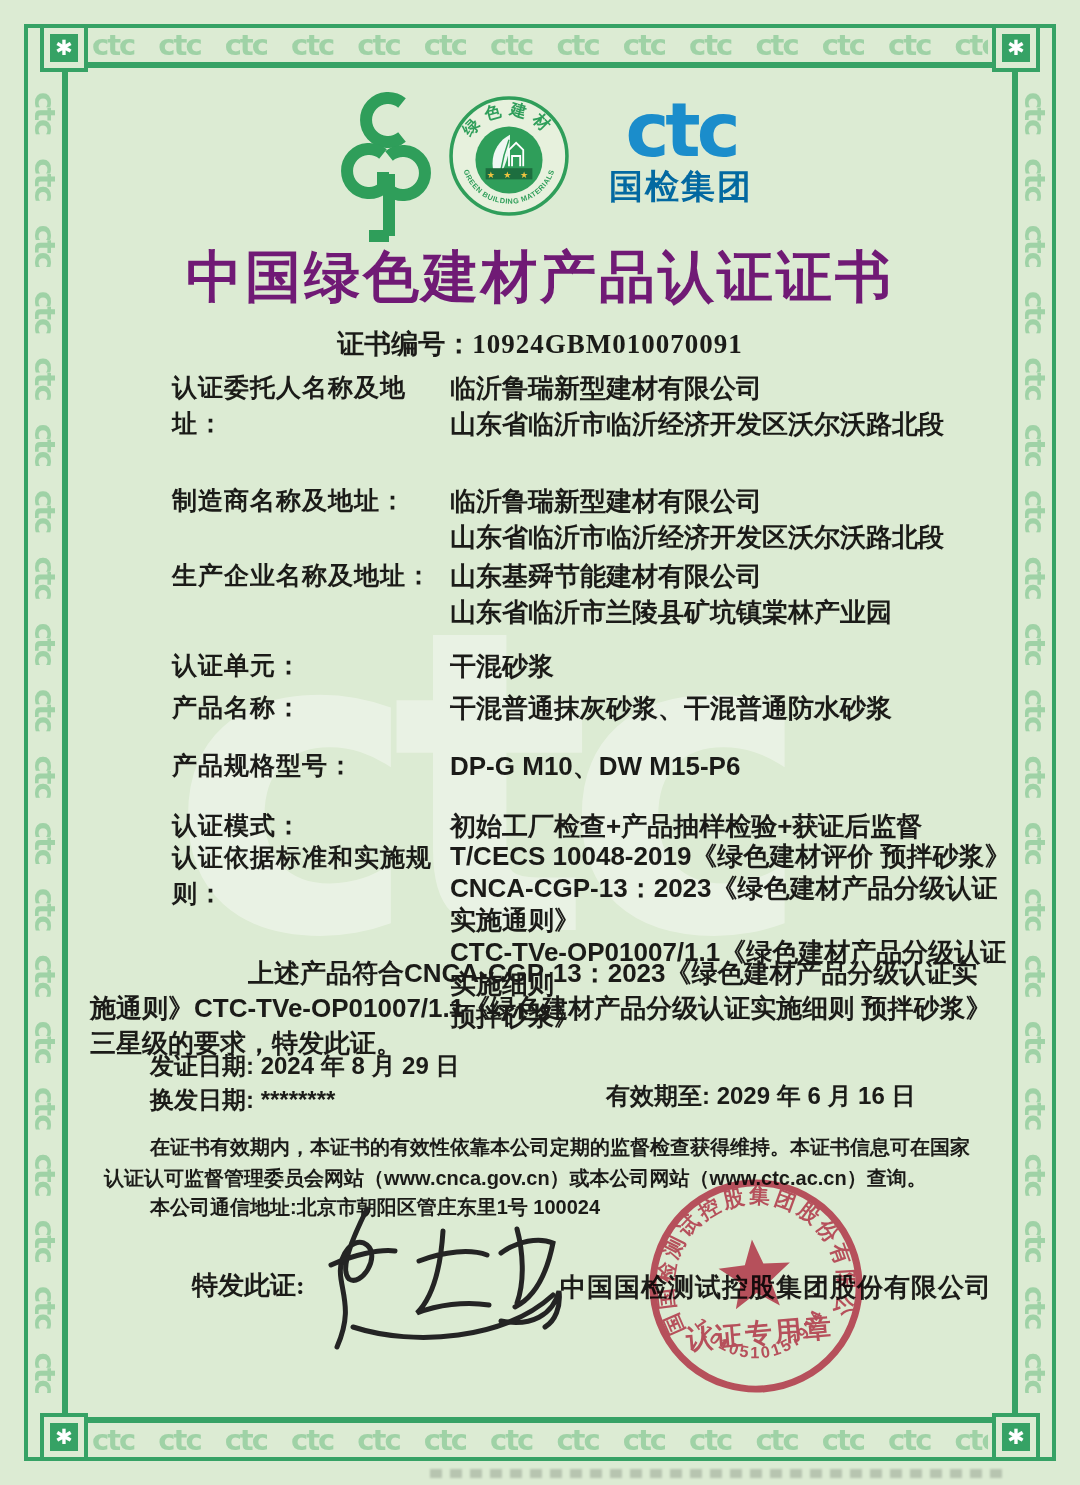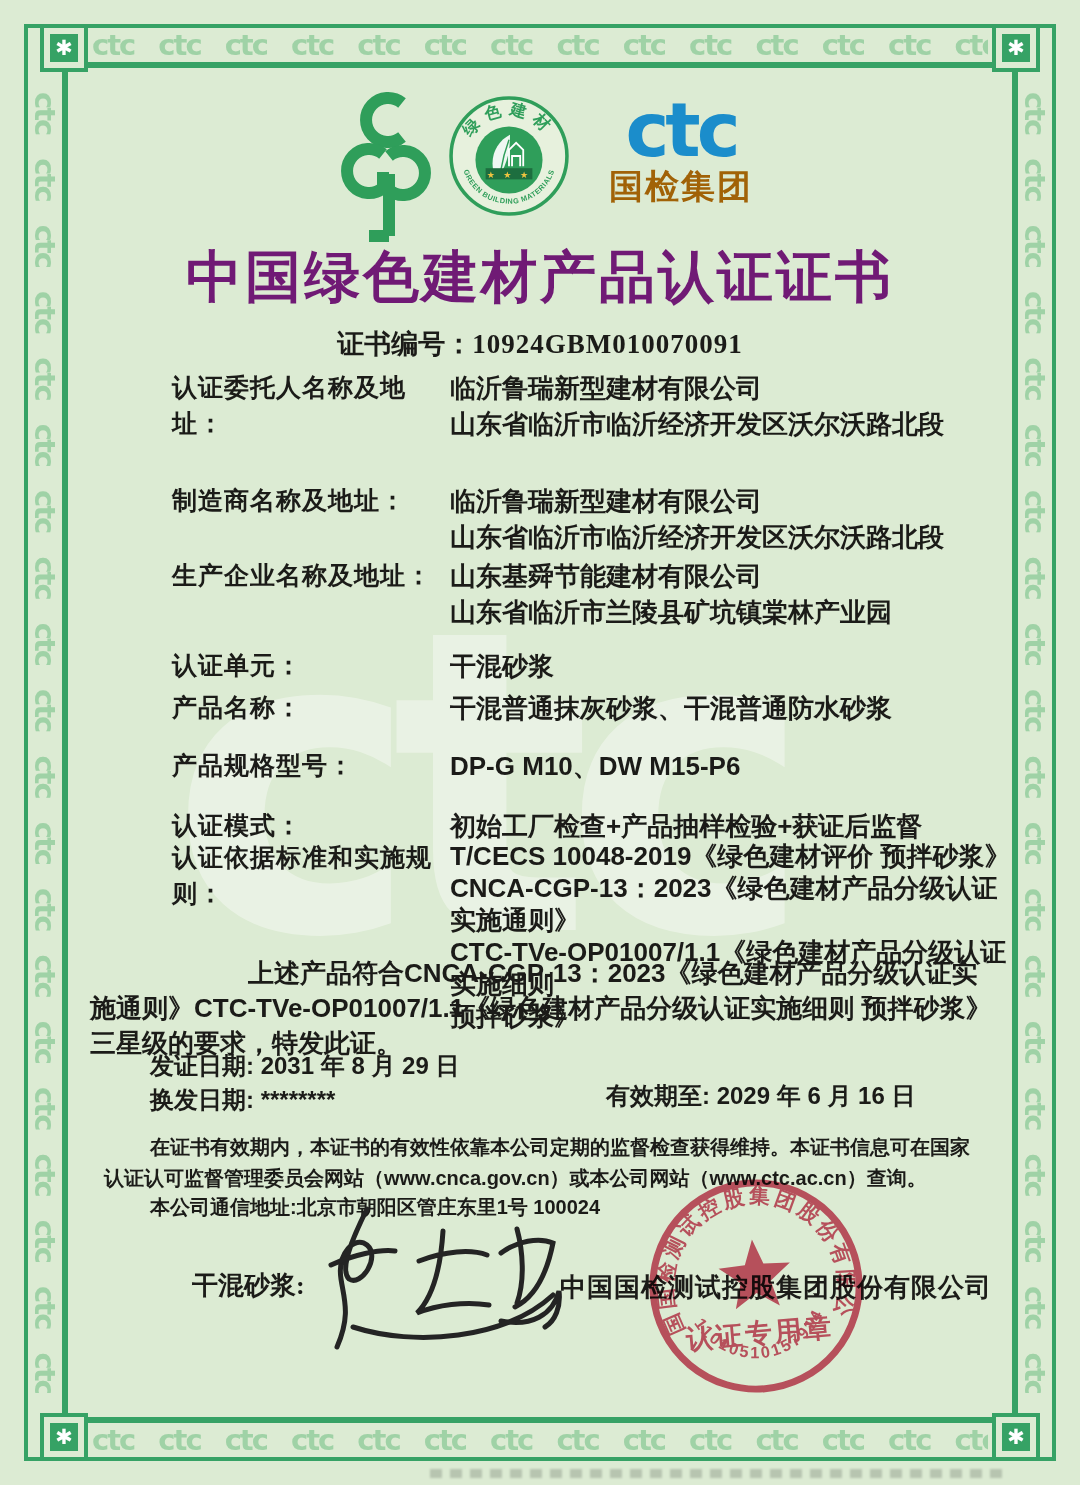--- a/index.html
+++ b/index.html
@@ -40,21 +40,21 @@
   
   .gp-logo{position:absolute;left:334px;top:88px;width:104px;height:155px;z-index:1;}
   .badge{position:absolute;left:448px;top:95px;width:122px;height:122px;z-index:1;}
   .ctc-logo{position:absolute;left:596px;top:96px;width:170px;text-align:center;z-index:1;}
   .ctc-text{
     font-family:"DejaVu Sans","Liberation Sans",sans-serif;font-weight:bold;
     font-size:74px;line-height:68px;letter-spacing:-4px;color:#1b8dcb;
   }
   .ctc-sub{
     font-family:"DejaVu Sans","Liberation Sans",sans-serif;font-weight:bold;
-    font-size:34px;line-height:40px;letter-spacing:2px;color:#a16207;margin-top:2px;
+    font-size:34px;line-height:40px;letter-spacing:2px;color:#0369a1;margin-top:2px;
   }
   
   .title{
     position:absolute;top:240px;left:0;width:100%;margin:0;text-align:center;z-index:1;
     font-size:56px;font-weight:900;letter-spacing:3px;color:#701a75;
   }
   .cert-no{
     position:absolute;top:326px;left:0;width:100%;text-align:center;z-index:1;
     font-size:27px;font-weight:bold;
   }
@@ -222,35 +222,35 @@
           <div class="vline">CTC-TVe-OP01007/1.1《绿色建材产品分级认证实施细则</div>
           <div class="vline">预拌砂浆》</div>
         </div>
       </div>
     </div>
 
   <p class="statement">上述产品符合CNCA-CGP-13：2023《绿色建材产品分级认证实施通则》CTC-TVe-OP01007/1.1《绿色建材产品分级认证实施细则 预拌砂浆》三星级的要求，特发此证。</p>
 
   <div class="date-row d-issue">
     <span>发证日期:</span>
-    <span>2031 年 8 月 29 日</span>
+    <span>2024 年 8 月 29 日</span>
   </div>
   <div class="date-row d-reissue">
     <span>换发日期:</span>
     <span>********</span>
   </div>
   <div class="date-row d-valid">
     <span>有效期至:</span>
     <span>2029 年 6 月 16 日</span>
   </div>
 
   <p class="notice n1">在证书有效期内，本证书的有效性依靠本公司定期的监督检查获得维持。本证书信息可在国家认证认可监督管理委员会网站（www.cnca.gov.cn）或本公司网站（www.ctc.ac.cn）查询。</p>
   <p class="notice n2">本公司通信地址:北京市朝阳区管庄东里1号  100024</p>
 
-  <div class="signer-label">干混砂浆:</div>
+  <div class="signer-label">特发此证:</div>
   <svg class="signature" viewBox="0 0 285 165">
     <g fill="none" stroke="#242424" stroke-width="5" stroke-linecap="round">
       <path d="M 72,14 C 58,42 44,74 54,84 C 66,92 86,62 72,50 C 60,40 42,58 46,84 C 49,104 56,120 42,152"></path>
       <path d="M 36,70 C 58,60 84,54 100,56"></path>
       <path d="M 124,66 C 150,56 176,54 192,60 M 148,36 C 146,68 140,100 122,118 C 142,110 170,106 194,110"></path>
       <path d="M 222,34 C 228,56 230,86 222,108 M 206,58 C 222,46 244,42 258,48 C 252,78 240,102 220,112"></path>
       <path d="M 206,126 C 236,132 258,120 264,96 C 266,112 260,126 250,132"></path>
       <path d="M 58,132 C 120,152 210,144 258,100"></path>
     </g>
   </svg>

